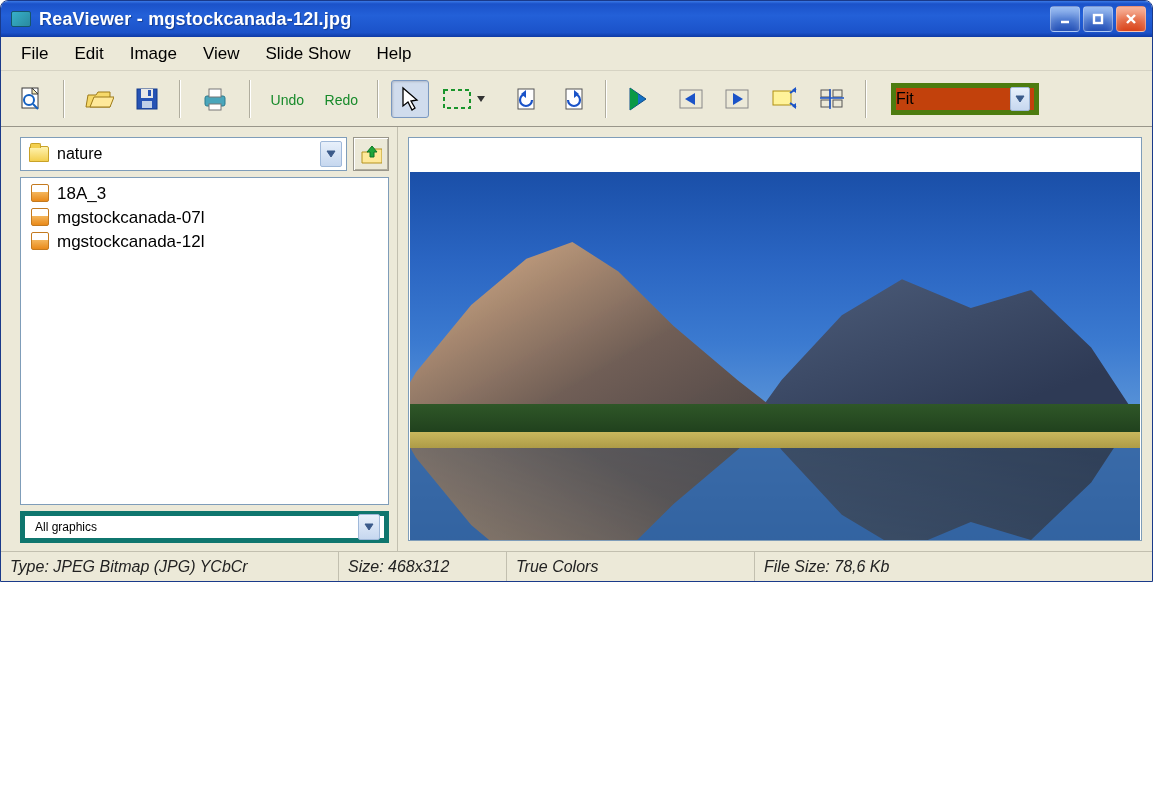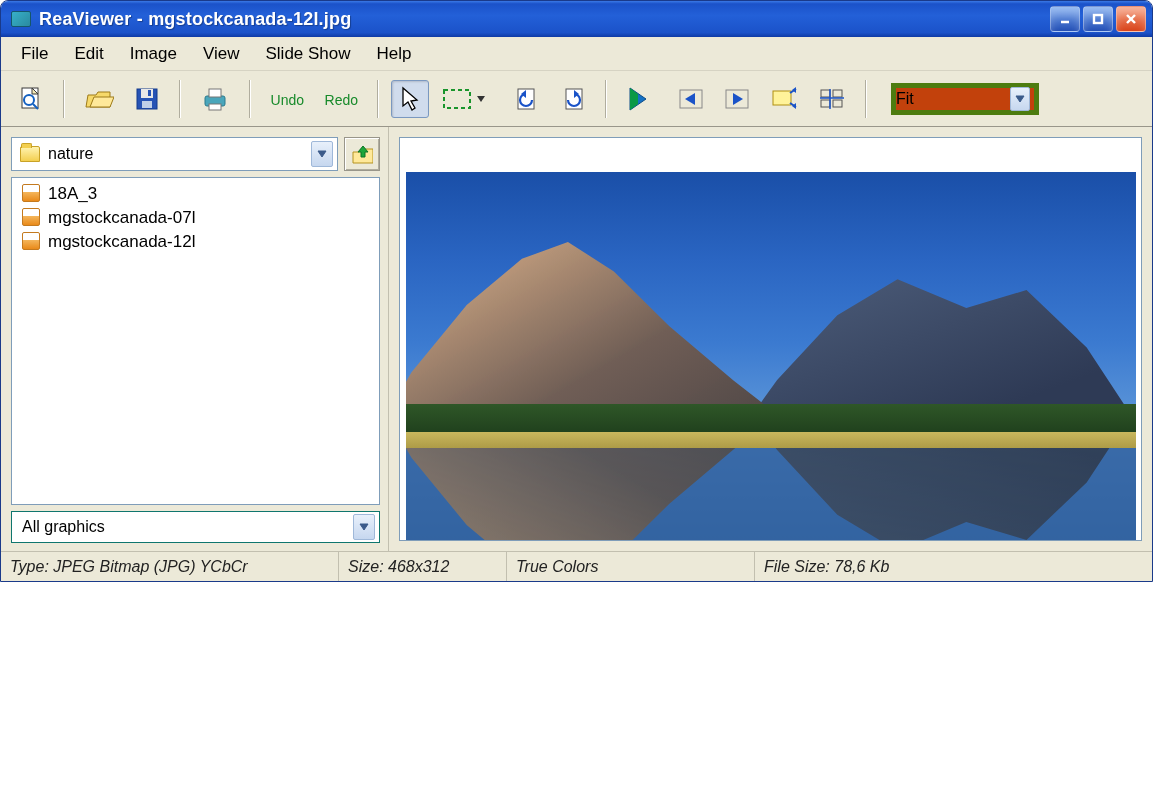--- a/index.html
+++ b/index.html
@@ -72,21 +72,21 @@
   .zoom-combo {
     margin-left:12px; width:148px; height:32px; background:#c2410c;
     border:5px solid #4d7c0f; display:flex; align-items:center; padding:0 4px 0 0;
     font-size:16px;
   }
   .zoom-combo .caret { margin-left:auto; width:20px; height:24px;
     display:flex; align-items:center; justify-content:center;
     background:linear-gradient(to bottom,#e8f0fb,#c6d7ef); border:1px solid #9fb8d9; border-radius:2px; }
 
   
-  .main { flex:1; display:flex; min-height:0; }
+  .main { flex:1; display:flex; min-height:0;padding-left:9px; }
 
   .sidebar {
     width:388px; padding:10px 8px 8px 10px;
     display:flex; flex-direction:column; gap:6px;
     border-right:1px solid #c2bfaf;
   }
   .folder-row { display:flex; gap:6px; }
   .folder-combo {
     flex:1; height:34px; background:#fff; border:1px solid #7f9db9;
     display:flex; align-items:center; padding:0 4px 0 8px; font-size:16px;
@@ -107,22 +107,22 @@
 
   .file-list {
     flex:1; background:#fff; border:1px solid #7f9db9;
     padding:4px 4px; overflow:auto; font-size:17px;
   }
   .file-item { display:flex; gap:8px; padding:2px 6px; cursor:default; }
   .file-ic { width:18px; height:18px; border:1px solid #c47a1f;
     background:linear-gradient(to bottom,#fff 0,#fff 45%,#f4b55a 45%,#e98a1a 100%); border-radius:2px; }
 
   .filter-combo {
-    height:32px; background:#fff; border:1px solid #0f766e;
-    display:flex; align-items:center; padding:0 4px 0 10px; font-size:16px;
+    height:32px; background:#fff; border:5px solid #0f766e;
+    display:flex; align-items:center; padding:0 4px 0 10px; font-size:12px;
   }
   .filter-combo .caret { margin-left:auto; width:22px; height:26px;
     display:flex; align-items:center; justify-content:center;
     background:linear-gradient(to bottom,#e8f0fb,#c6d7ef); border:1px solid #9fb8d9; border-radius:2px; }
 
   .viewer {
     flex:1; padding:10px; display:flex;
   }
   .canvas {
     flex:1; border:1px solid #7f9db9; background:#fff;

